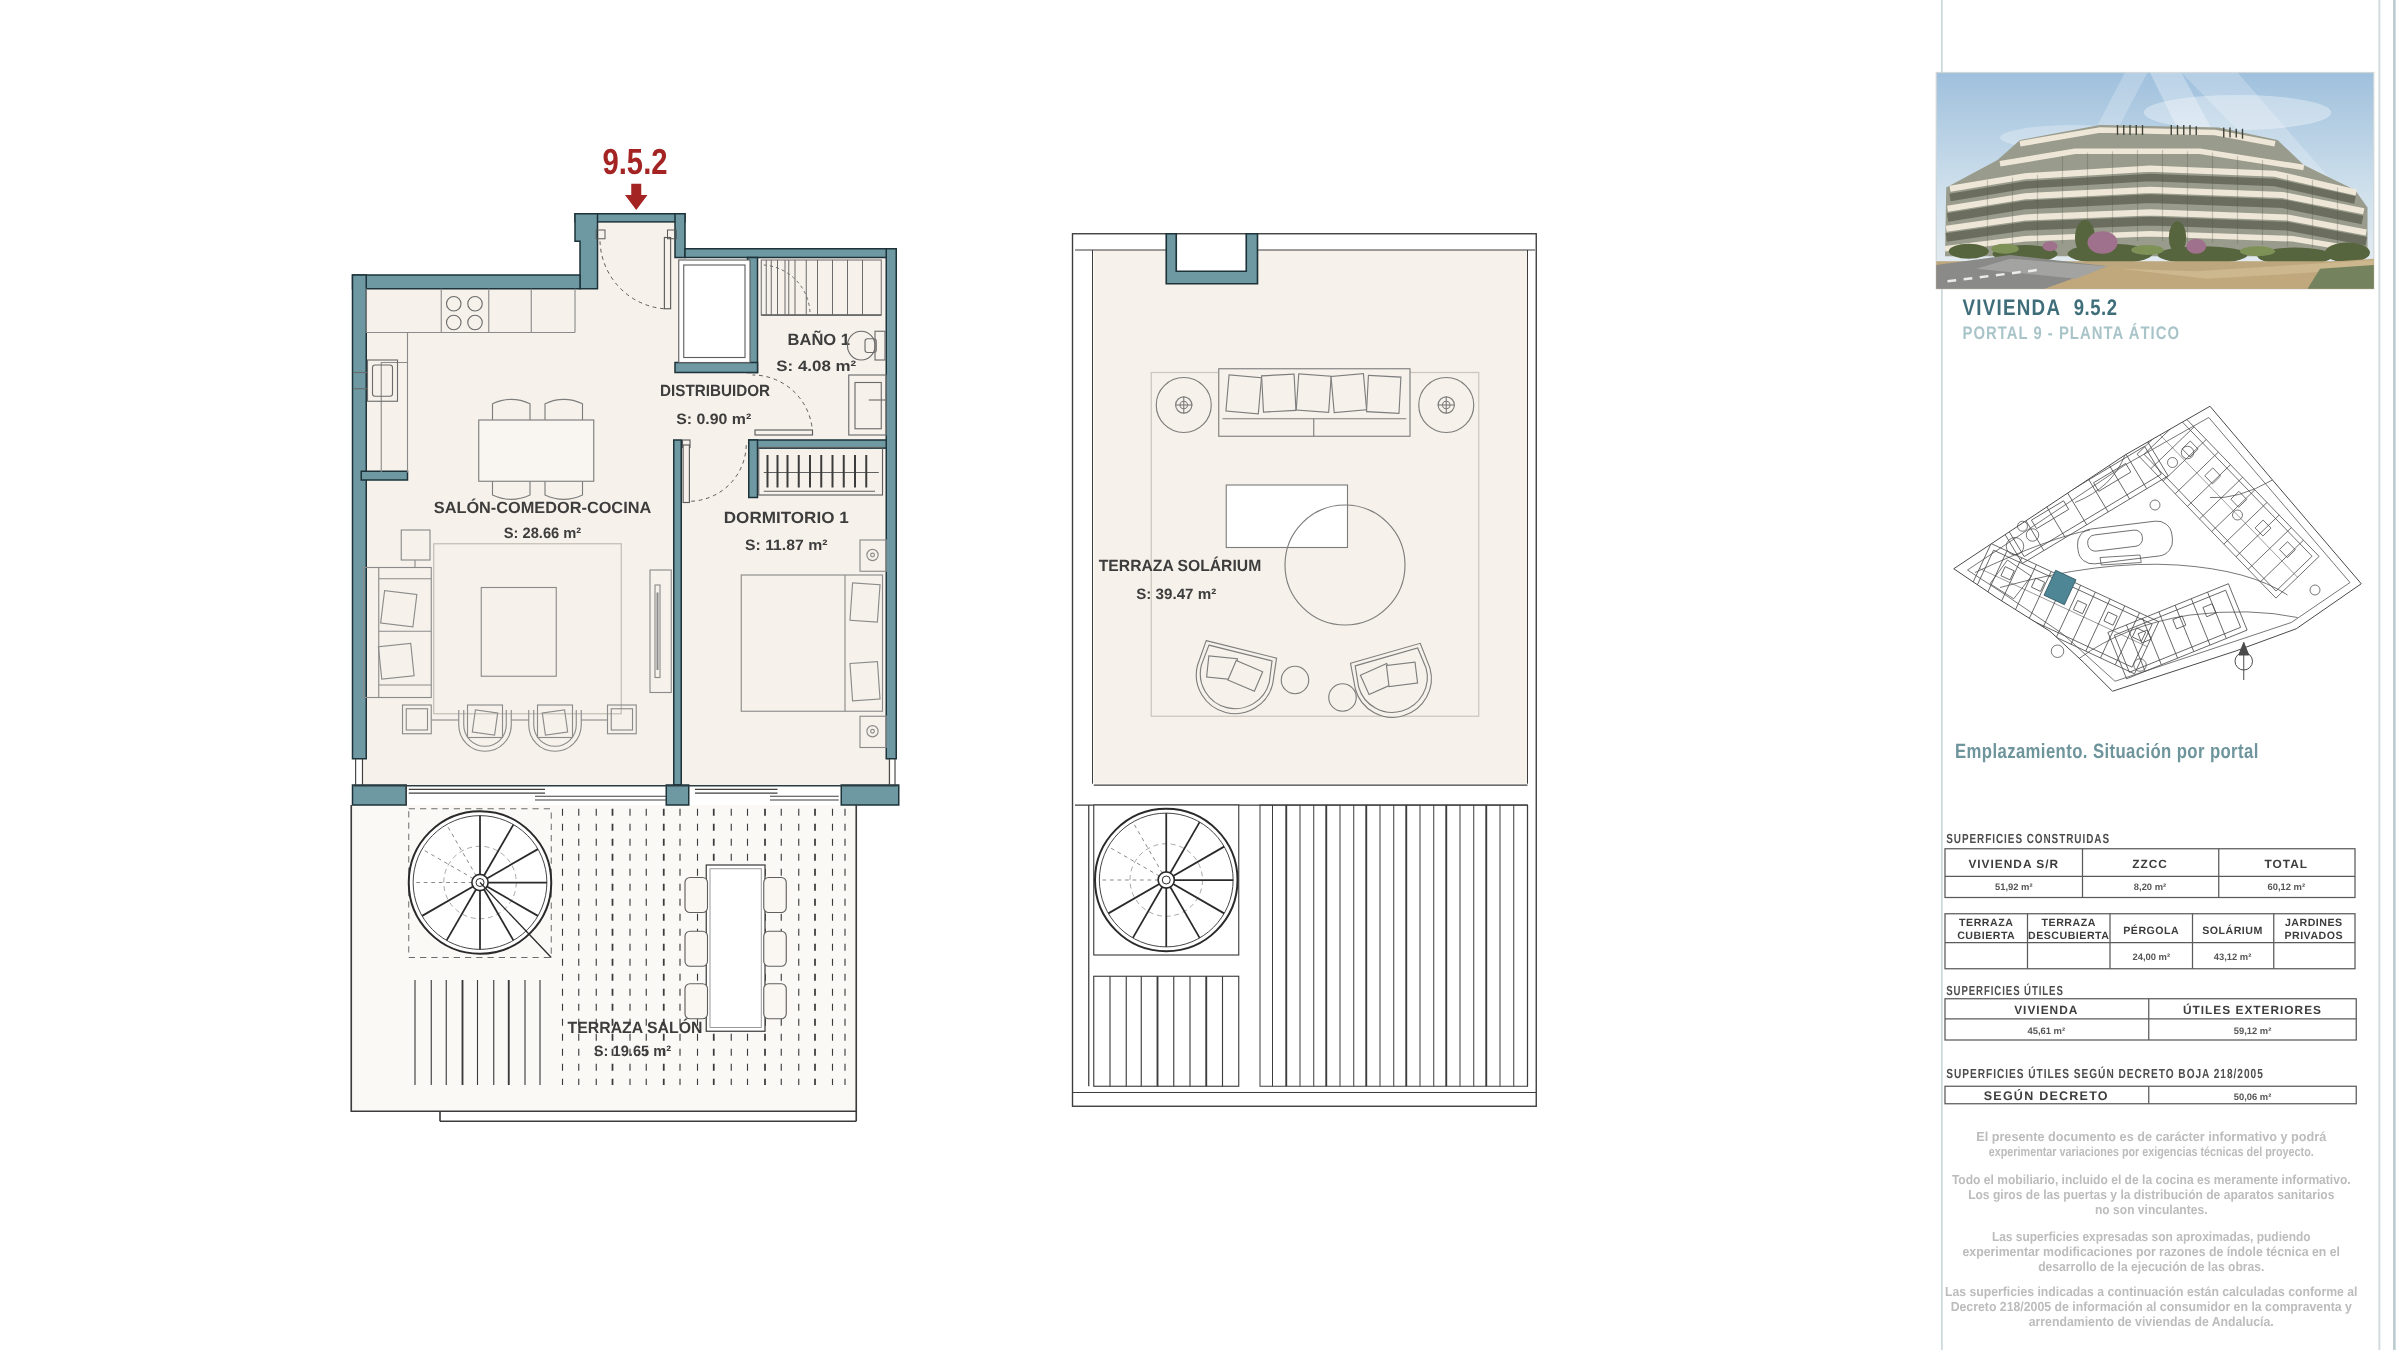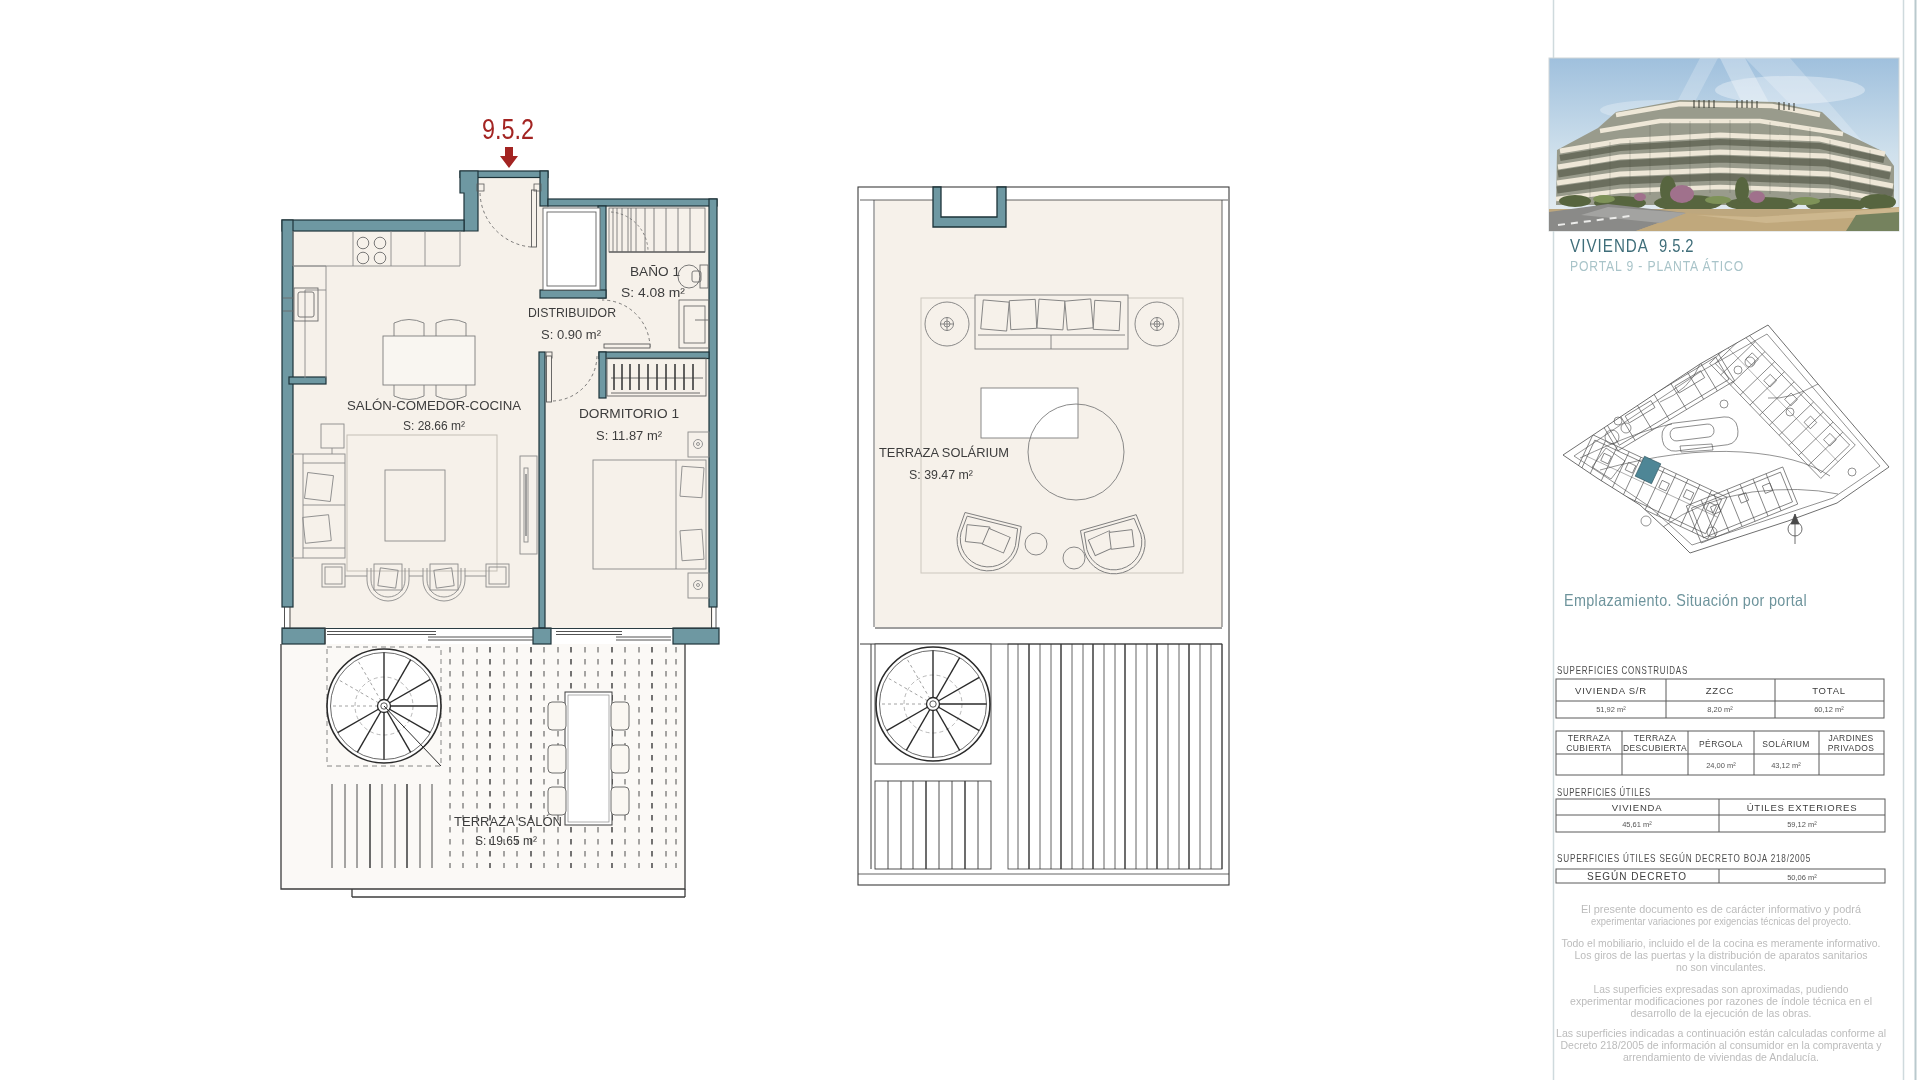--- a/index.html
+++ b/index.html
@@ -1,21 +1,21 @@
 <!DOCTYPE html>
 <html><head>
 <meta charset="utf-8">
 <style>
 html,body{margin:0;padding:0;background:#ffffff;}
 body{font-family:"Liberation Sans",sans-serif;width:1920px;height:1080px;overflow:hidden;}
 svg text{font-family:"Liberation Sans",sans-serif;}
 </style>
 </head>
 <body>
-<div style="position:relative;width:1660px;height:1080px;">
+<div style="position:relative;width:1660px;height:1080px;font-weight:bold;">
 <svg width="1920" height="1080" viewBox="0 0 1920 1080" style="position:absolute;left:0;top:0;">
 <defs>
 <linearGradient id="sky" x1="0" y1="0" x2="0" y2="1">
 <stop offset="0" stop-color="#9fc0dd"></stop>
 <stop offset="0.55" stop-color="#cfe0ec"></stop>
 <stop offset="1" stop-color="#e9eef1"></stop>
 </linearGradient>
 <g id="spiralstair">
 <circle r="57" fill="#ffffff" stroke="#2a2a2a" stroke-width="1.6"></circle>
 <circle r="53.5" fill="none" stroke="#2a2a2a" stroke-width="0.7"></circle>

